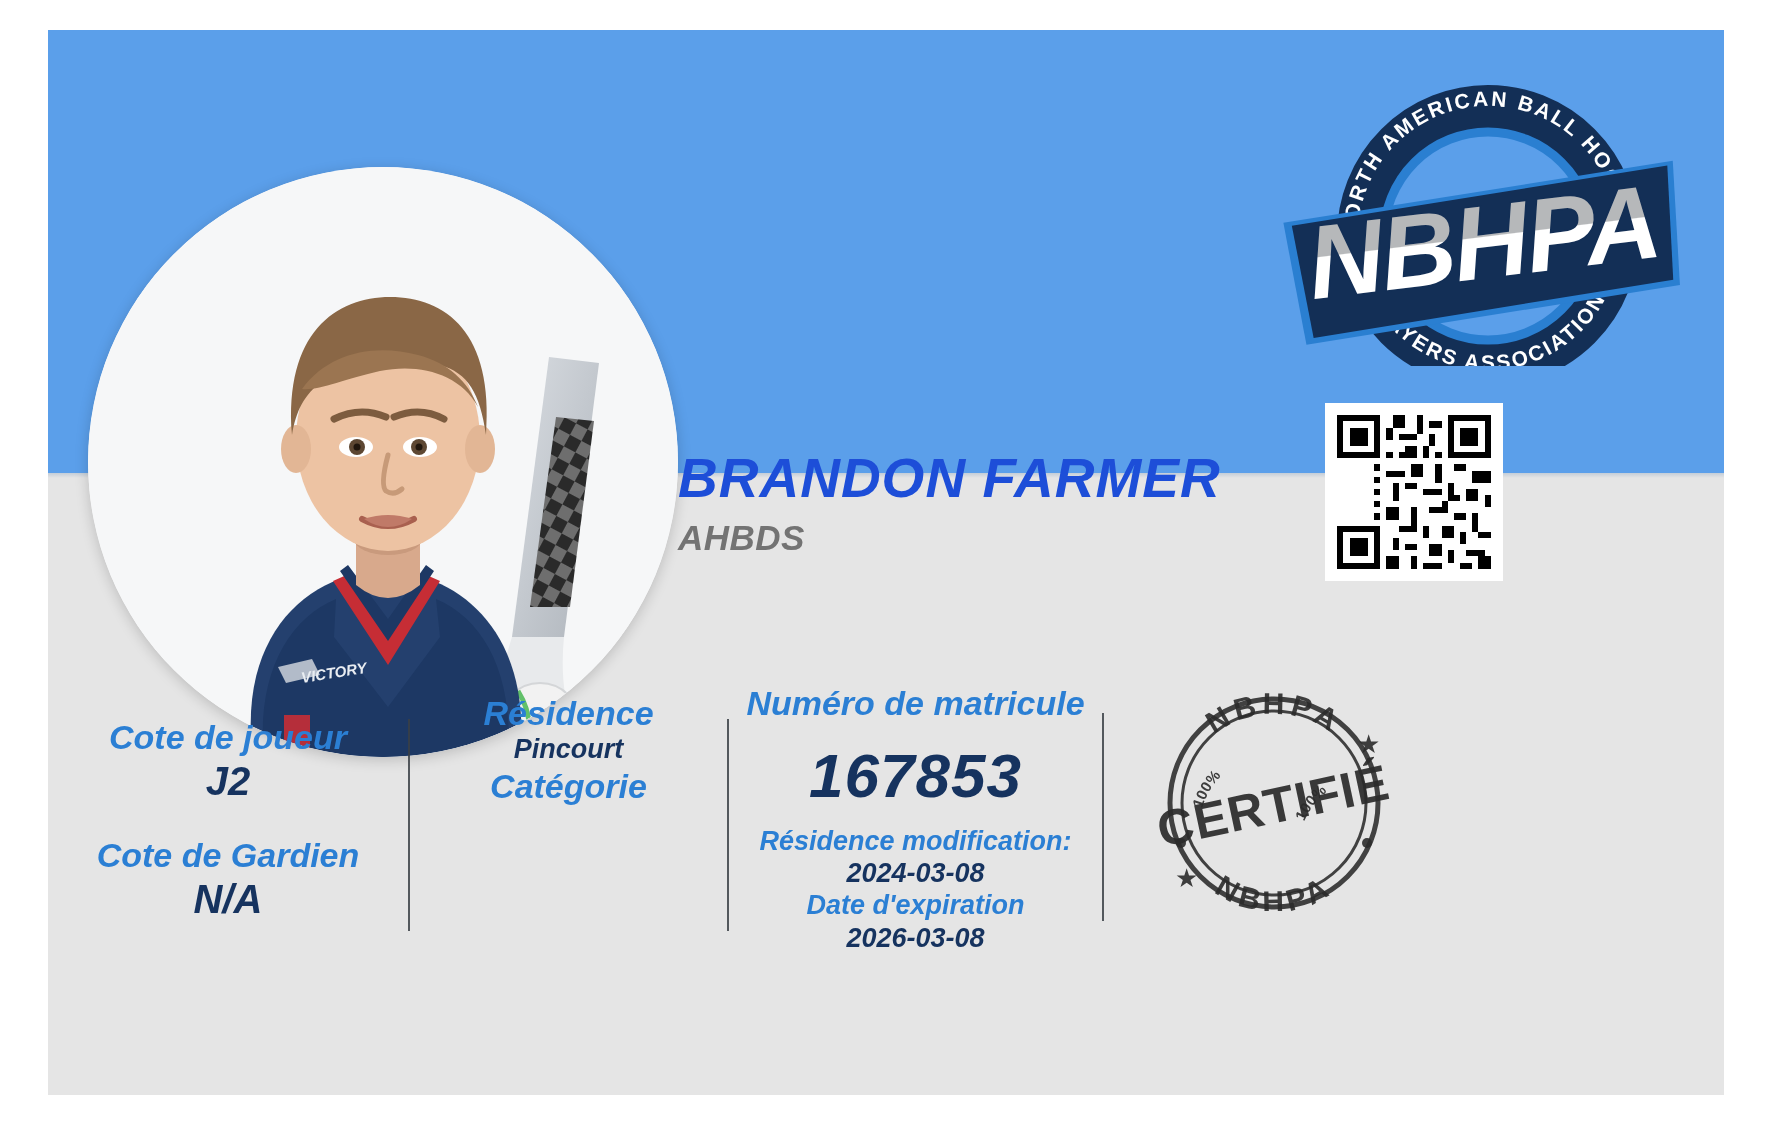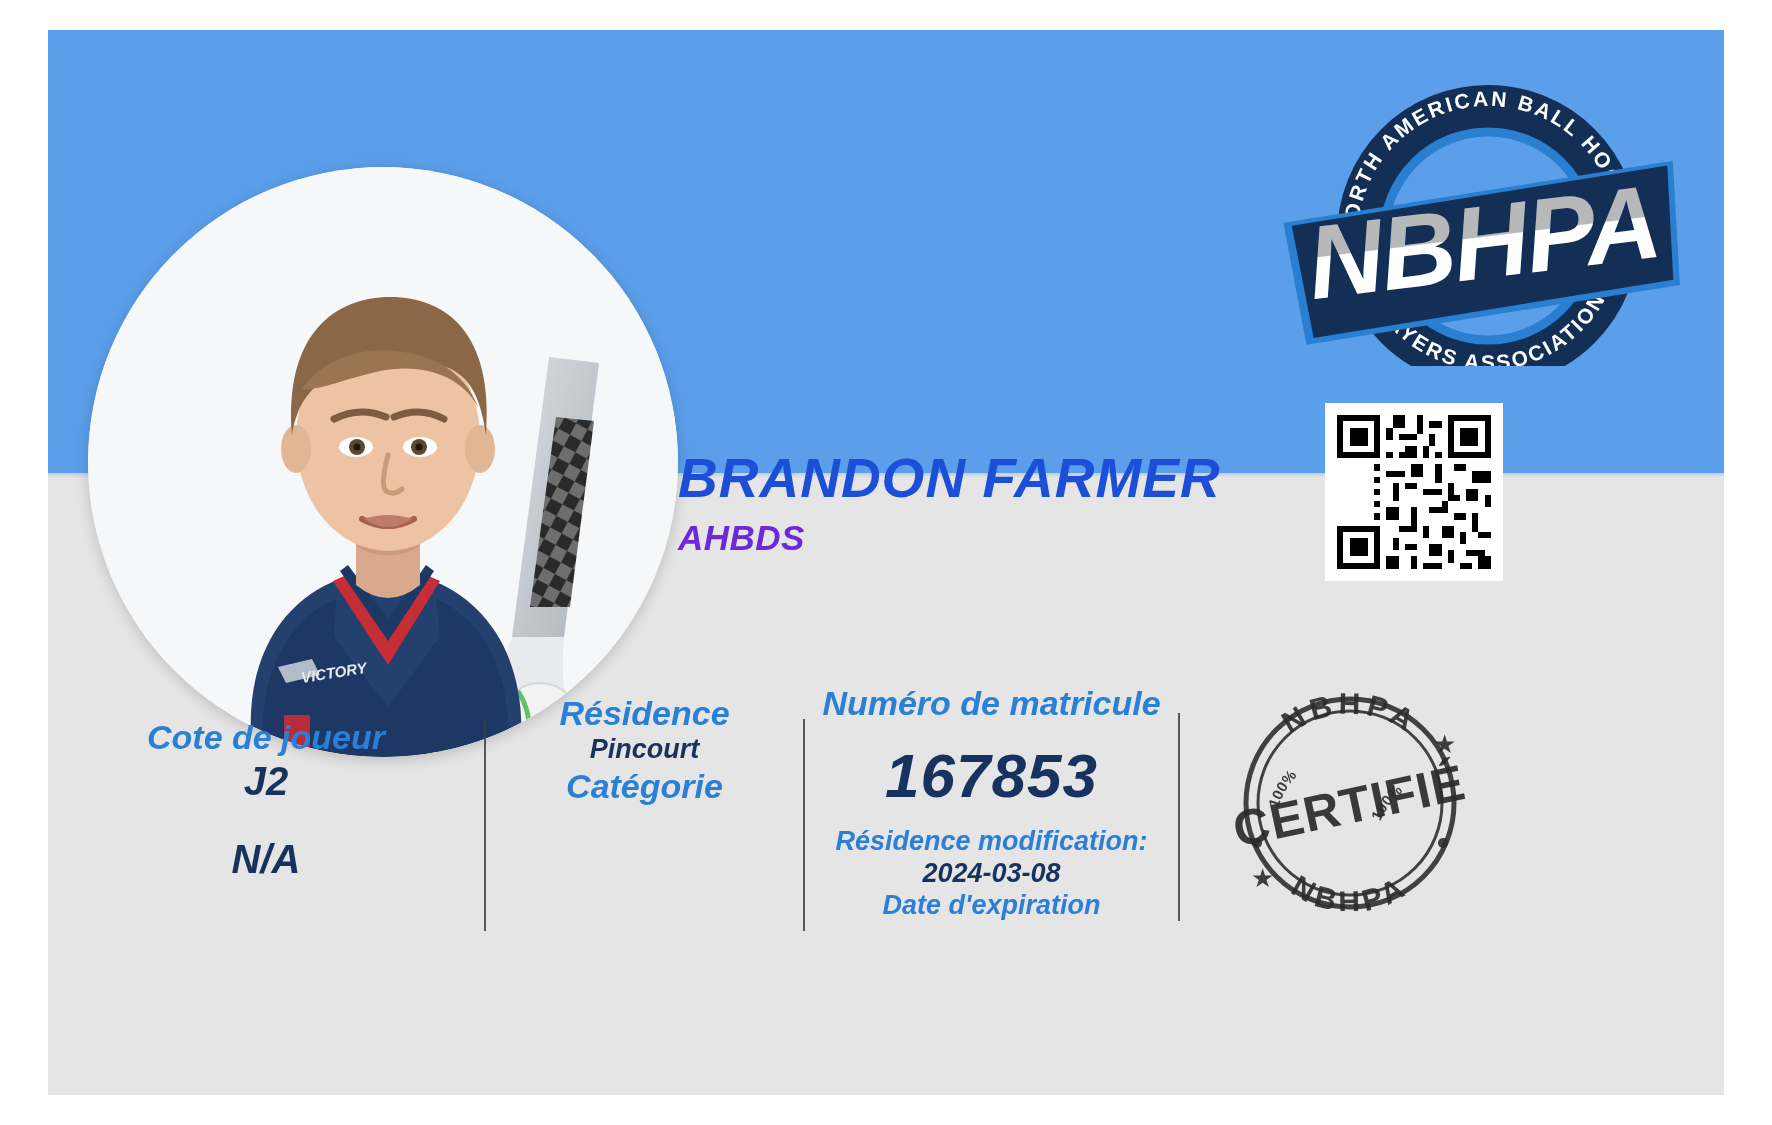--- a/index.html
+++ b/index.html
@@ -81,21 +81,21 @@
     color: #1d4ed8;
     letter-spacing: 1px;
     line-height: 1.05;
     white-space: nowrap;
   }
   .player-team {
     margin-top: 10px;
     font-size: 35px;
     font-weight: bold;
     font-style: italic;
-    color: #6d28d9;
+    color: #737373;
     letter-spacing: .5px;
   }
 
   
   .qr-box {
     position: absolute;
     left: 1277px;
     top: 373px;
     width: 178px;
     height: 178px;
@@ -112,21 +112,21 @@
     width: 100%;
     height: 290px;
     display: flex;
     align-items: flex-start;
   }
   .info-col {
     position: relative;
     text-align: center;
     color: #1b3c72;
   }
-  .col-rating { width: 436px; padding-top: 42px; }
+  .col-rating { width: 360px; padding-top: 42px; }
   .col-res    { width: 317px; padding-top: 18px; }
   .col-num    { width: 373px; padding-top: 8px; }
   .col-stamp  { width: 340px; padding-top: 10px; }
 
   .divider {
     width: 2px;
     align-self: stretch;
     background: #3a3f45;
     margin-top: 40px;
     margin-bottom: 30px;
@@ -358,40 +358,42 @@
       </g>
     </svg>
   </div>
 
   <div class="info-row">
 
     <div class="info-col col-rating">
       <div class="lbl">Cote de joueur</div>
       <div class="val">J2</div>
       <div class="gap"></div>
+      <div class="lbl">Cote de Gardien</div>
       <div class="val">N/A</div>
     </div>
 
     <div class="divider d1"></div>
 
     <div class="info-col col-res">
       <div class="lbl">Résidence</div>
       <div class="val val-sm">Pincourt</div>
       <div class="lbl">Catégorie</div>
     </div>
 
     <div class="divider d2"></div>
 
     <div class="info-col col-num">
       <div class="lbl">Numéro de matricule</div>
       <div class="val val-lg">167853</div>
       <div class="gap-sm"></div>
       <div class="lbl lbl-sm">Résidence modification:</div>
       <div class="val val-sm">2024-03-08</div>
       <div class="lbl lbl-sm">Date d'expiration</div>
+      <div class="val val-sm">2026-03-08</div>
     </div>
 
     <div class="divider d3"></div>
 
     <div class="info-col col-stamp">
       <div class="stamp">
         <svg viewBox="0 0 270 220" xmlns="http://www.w3.org/2000/svg">
           <defs>
             <path id="stTop" d="M 38 120 A 97 97 0 0 1 232 120"></path>
             <path id="stBot" d="M 36 122 A 99 99 0 0 0 234 122"></path>

